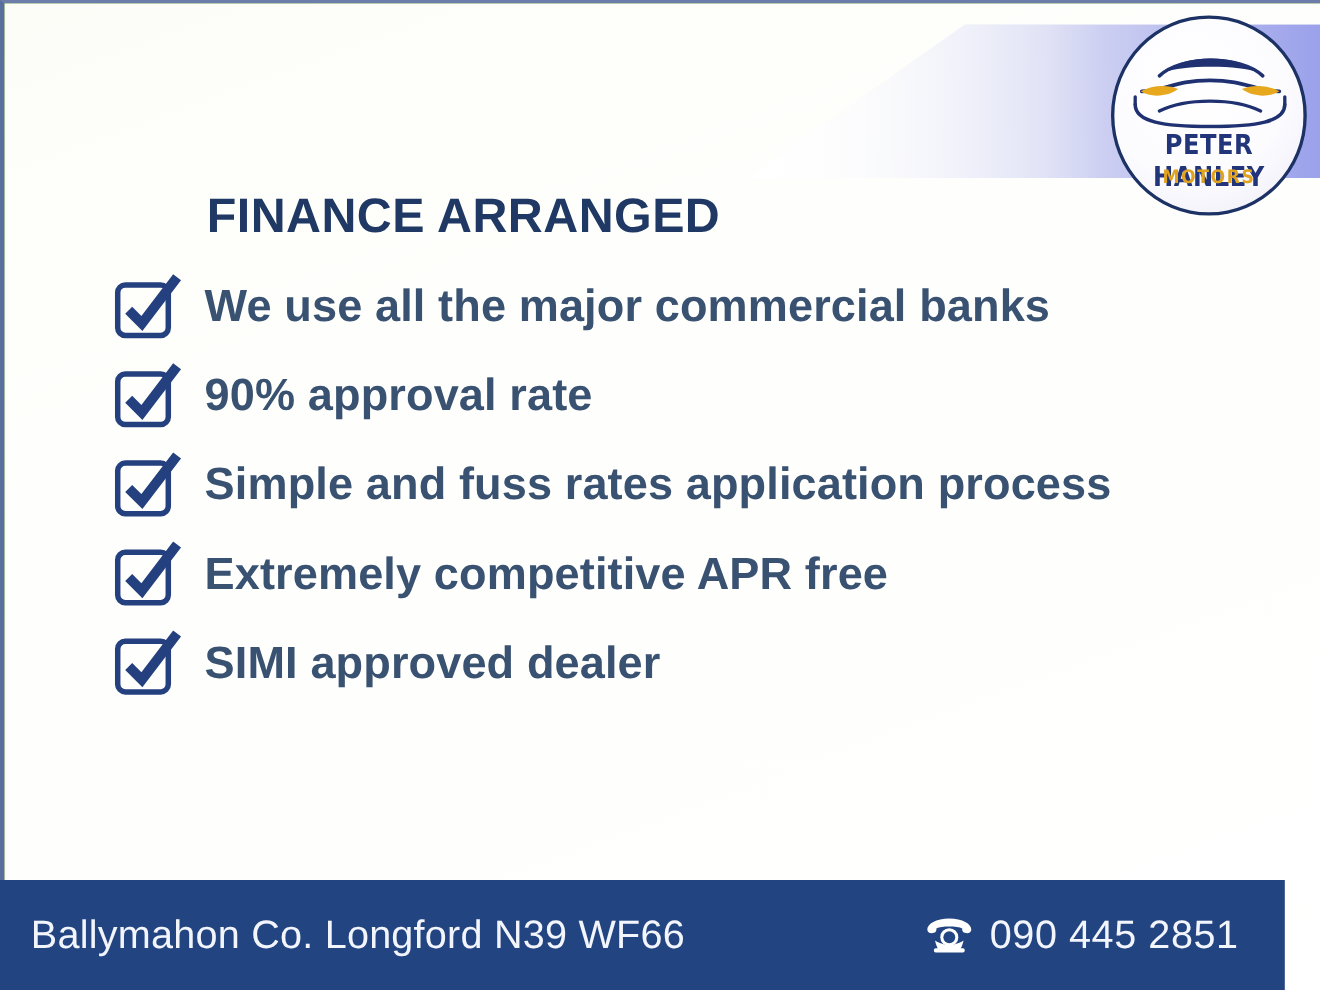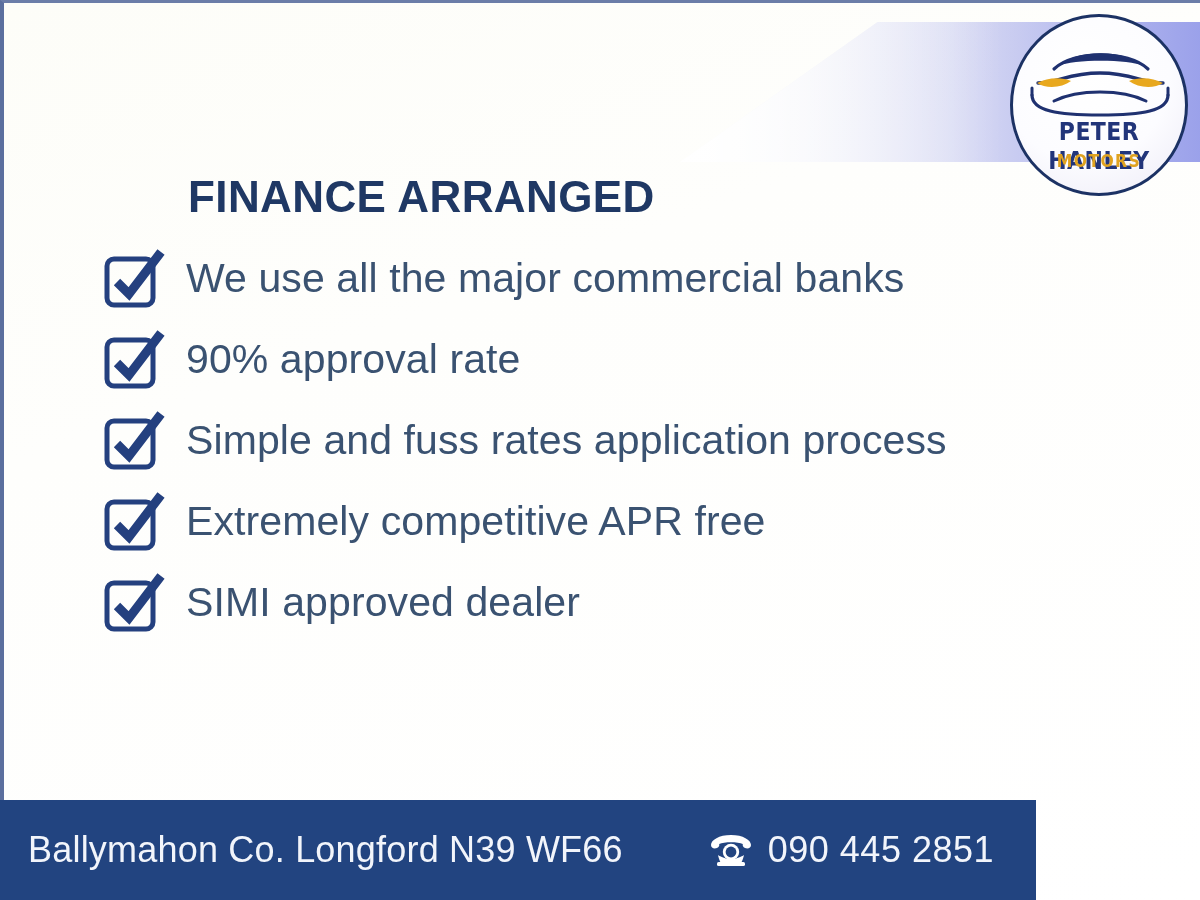--- a/index.html
+++ b/index.html
@@ -132,32 +132,32 @@
     flex: 0 0 auto;
     width: 62px;
     height: 60px;
     position: relative;
     margin-right: 20px;
   }
   .cb svg { display: block; }
   .bullet-text {
     color: #3a5271;
     font-size: 41px;
-    font-weight: normal;
+    font-weight: bold;
     letter-spacing: 0.1px;
     white-space: nowrap;
     line-height: 1;
   }
 
   
   .footer {
     position: absolute;
     left: 0;
     bottom: 0;
-    width: 1036px;
+    width: 1168px;
     height: 100px;
     background: #224480;
     display: flex;
     align-items: center;
   }
   .footer-addr {
     position: absolute;
     left: 28px;
     color: #f2f5fb;
     font-size: 36px;

